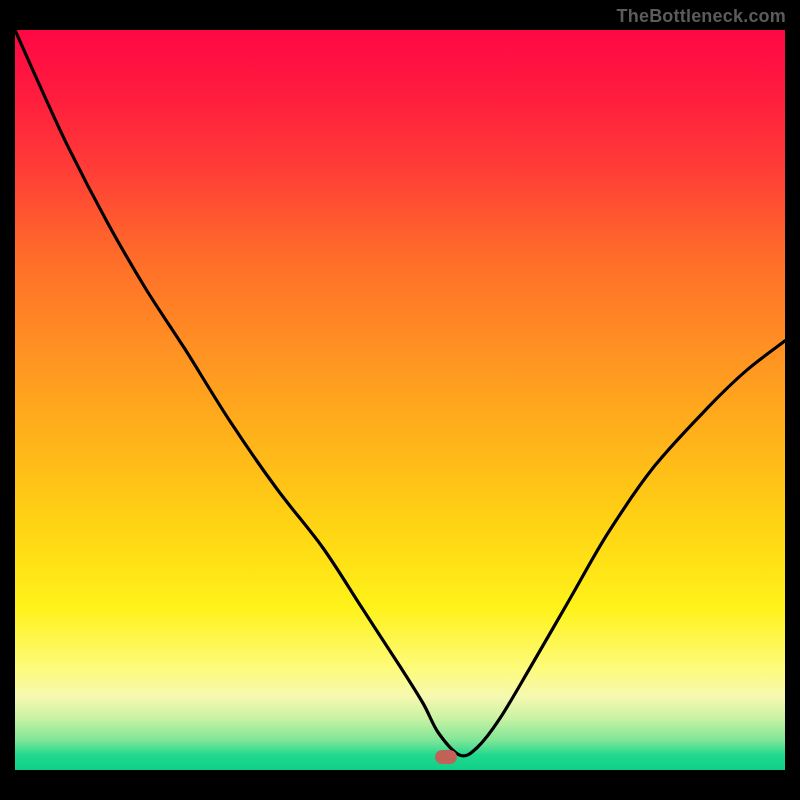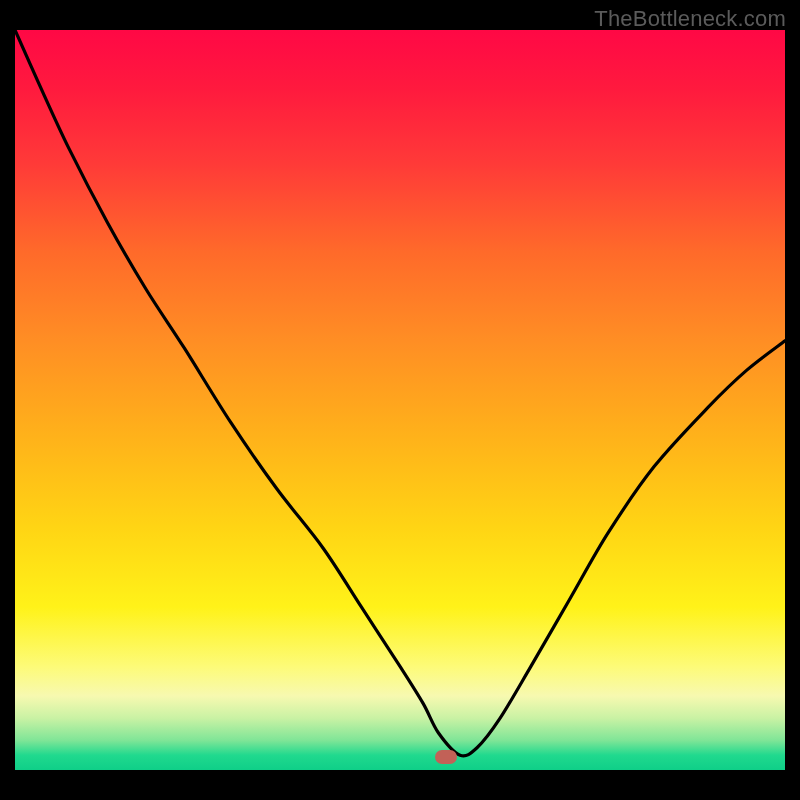--- a/index.html
+++ b/index.html
@@ -14,22 +14,22 @@
     position: relative;
     width: 800px;
     height: 800px;
     background: #000;
   }
   .watermark {
     position: absolute;
     top: 6px;
     right: 14px;
     font-family: Arial, Helvetica, sans-serif;
-    font-size: 22px;
-    font-weight: 400;
+    font-size: 18px;
+    font-weight: 700;
     color: #5b5b5b;
     letter-spacing: 0.2px;
     z-index: 10;
   }
   .plot-bg {
     position: absolute;
     left: 15px;
     top: 30px;
     width: 770px;
     height: 740px;

